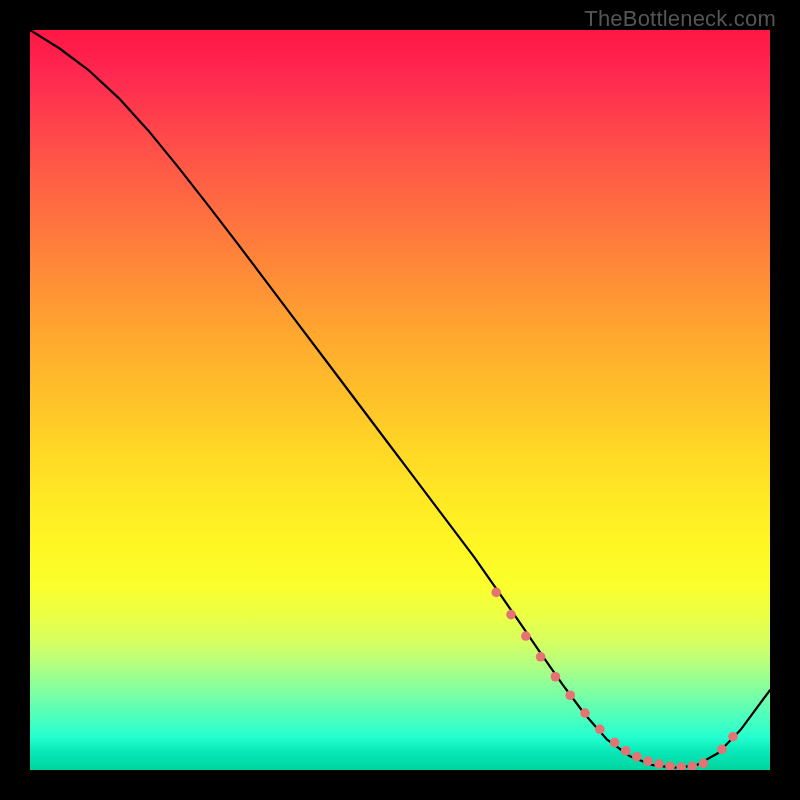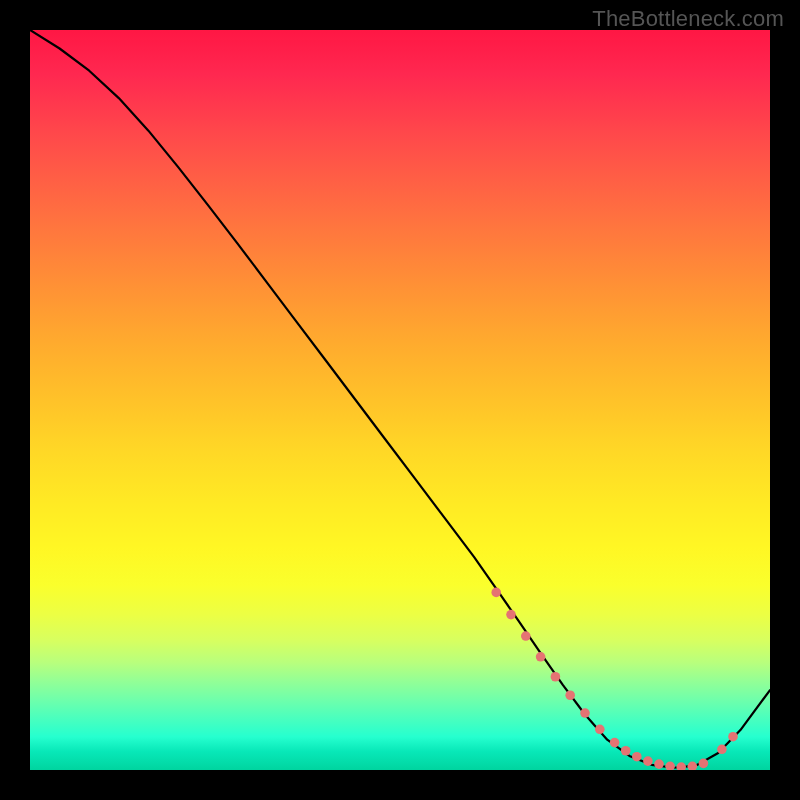--- a/index.html
+++ b/index.html
@@ -7,21 +7,21 @@
     width: 800px;
     height: 800px;
     background: #000;
     position: relative;
     font-family: Arial, Helvetica, sans-serif;
     overflow: hidden;
   }
   .watermark {
     position: absolute;
     top: 6px;
-    right: 16px;
+    right: 24px;
     color: #555;
     font-size: 22px;
     font-weight: 500;
     z-index: 5;
     letter-spacing: 0.2px;
   }
   .plot-area {
     position: absolute;
     left: 30px;
     top: 30px;

